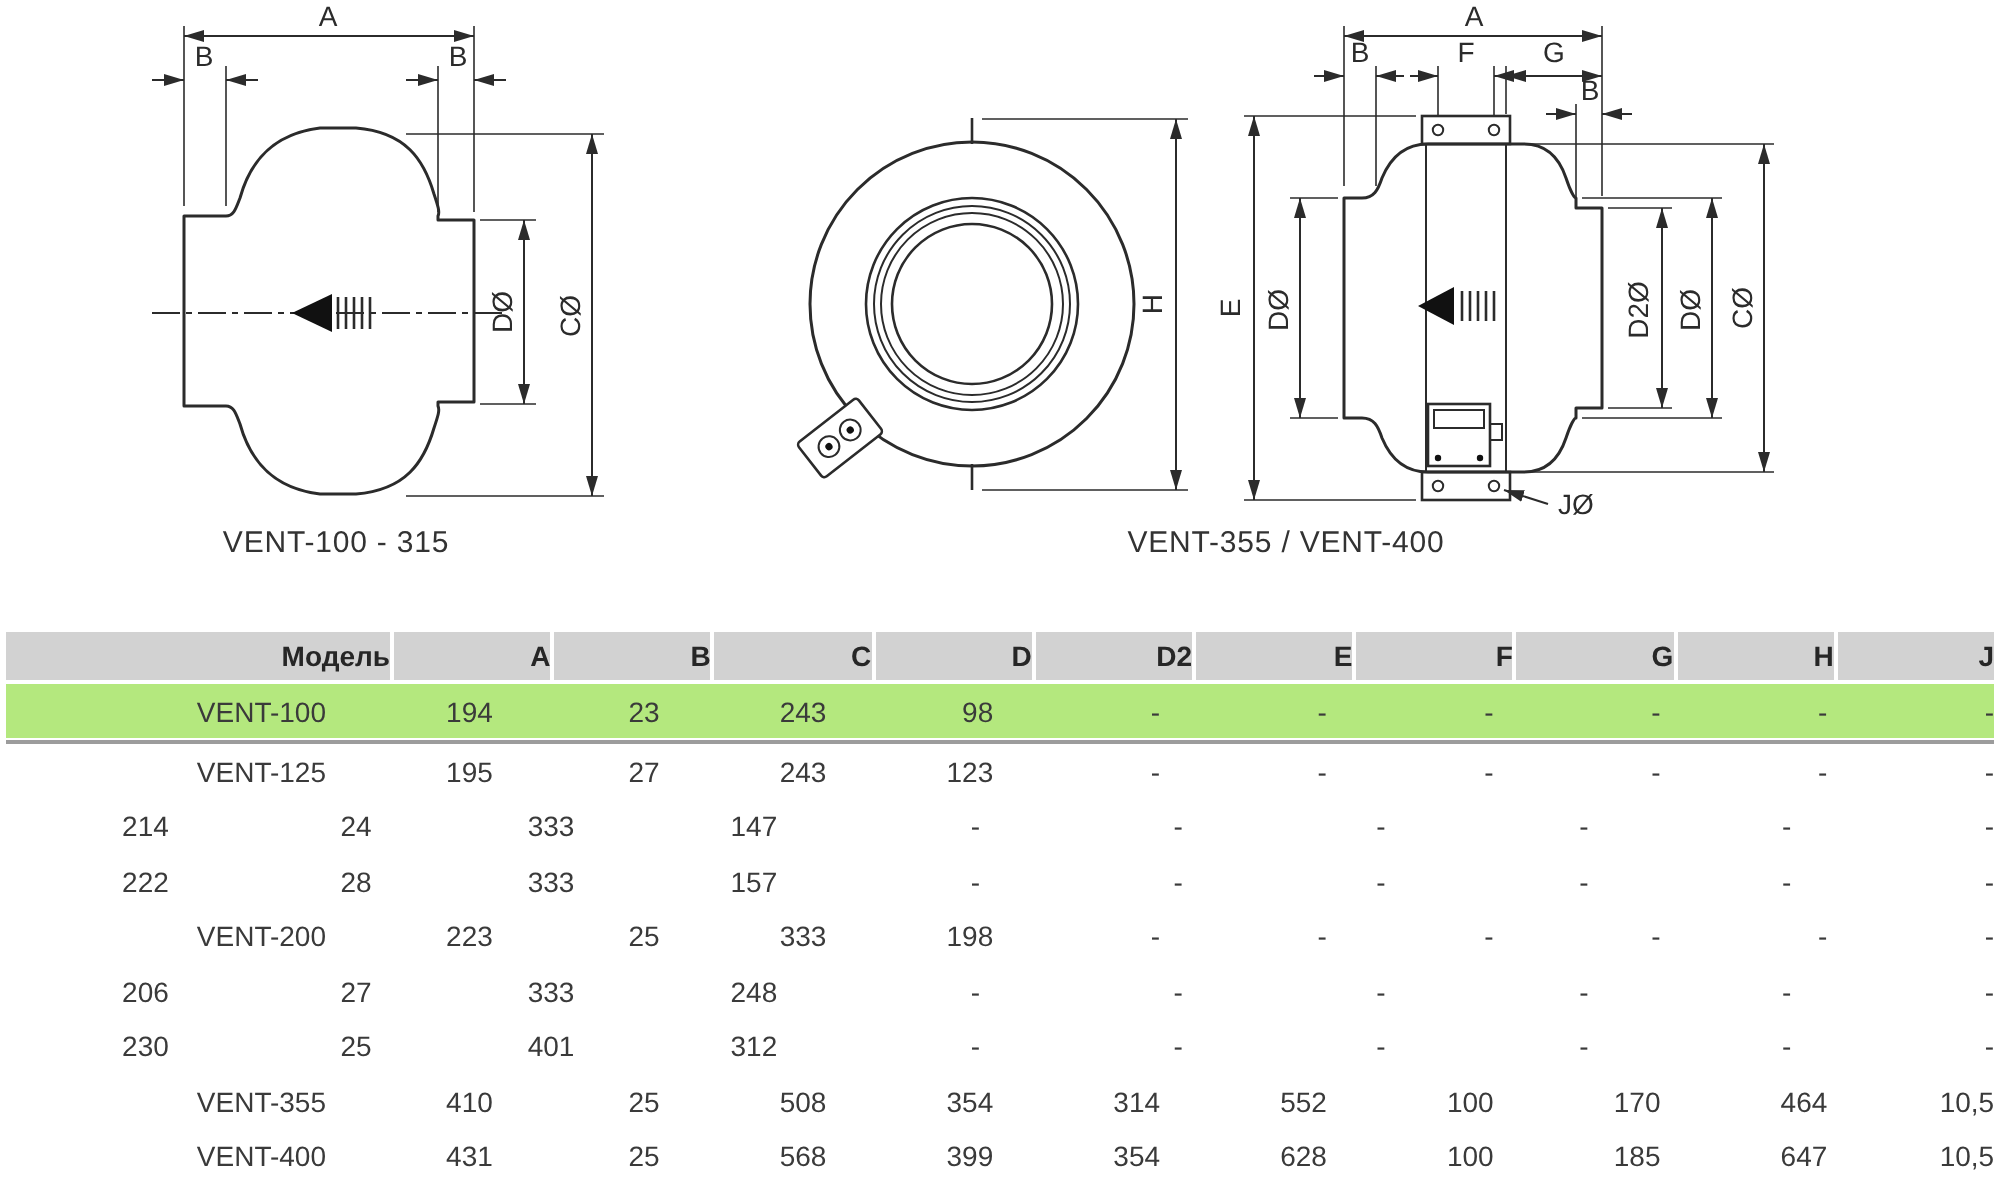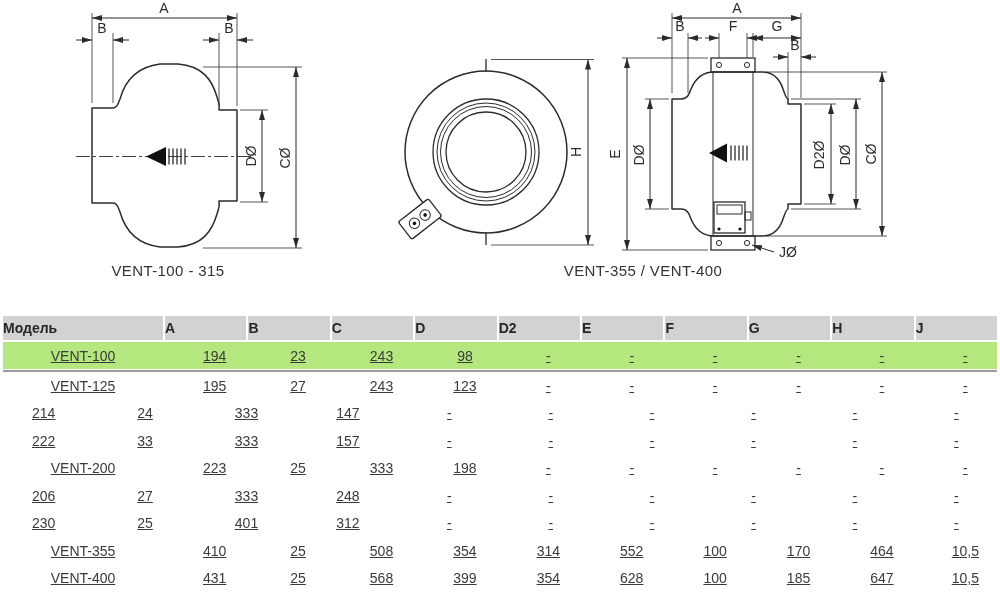--- a/index.html
+++ b/index.html
@@ -13,24 +13,24 @@
   .ext{stroke:#2b2b2b;stroke-width:0.8;}
   .dim{stroke:#2b2b2b;stroke-width:1;fill:none;}
   .cl{stroke:#2b2b2b;stroke-width:0.9;stroke-dasharray:14 3 3 3;}
   .dim-label{font-size:14px;fill:#2b2b2b;}
   .caption{font-size:15px;fill:#333333;letter-spacing:0.4px;}
   .solid{fill:#111111;stroke:none;}
   .whitebox{fill:#ffffff;stroke:#2b2b2b;stroke-width:1.3;}
   
   .dim-table{position:absolute;left:3px;top:316px;width:994px;font-size:14px;color:#3a3a3a;}
   .t-header{display:flex;gap:2px;margin-bottom:2px;}
-  .th{flex:1;background:#d2d2d2;height:24px;line-height:24px;text-align:left;
-      font-weight:bold;color:#262626;}
+  .th{flex:1;background:#d2d2d2;height:24px;line-height:24px;text-align:right;
+      font-weight:bold;color:#262626;padding-left:32px;}
   .model-col{flex:0 0 160px;}
-  .tr{display:flex;gap:20px;height:27.5px;align-items:center;text-align:center;text-decoration:underline;}
+  .tr{display:flex;gap:20px;height:27.5px;align-items:center;text-align:right;}
   .tr > div{flex:1;}
   .tr > .model-col{flex:0 0 160px;}
   .tr.highlighted{background:#b4e87e;height:27px;}
   .green-divider{height:2px;background:#9c9c9c;margin-top:1px;}
 </style>
 </head>
 <body>
 
 <div class="page">
 
@@ -236,21 +236,21 @@
           <div>147</div>
           <div>-</div>
           <div>-</div>
           <div>-</div>
           <div>-</div>
           <div>-</div>
           <div>-</div>
         </div>
         <div class="tr">
           <div>222</div>
-          <div>33</div>
+          <div>28</div>
           <div>333</div>
           <div>157</div>
           <div>-</div>
           <div>-</div>
           <div>-</div>
           <div>-</div>
           <div>-</div>
           <div>-</div>
         </div>
         <div class="tr">

